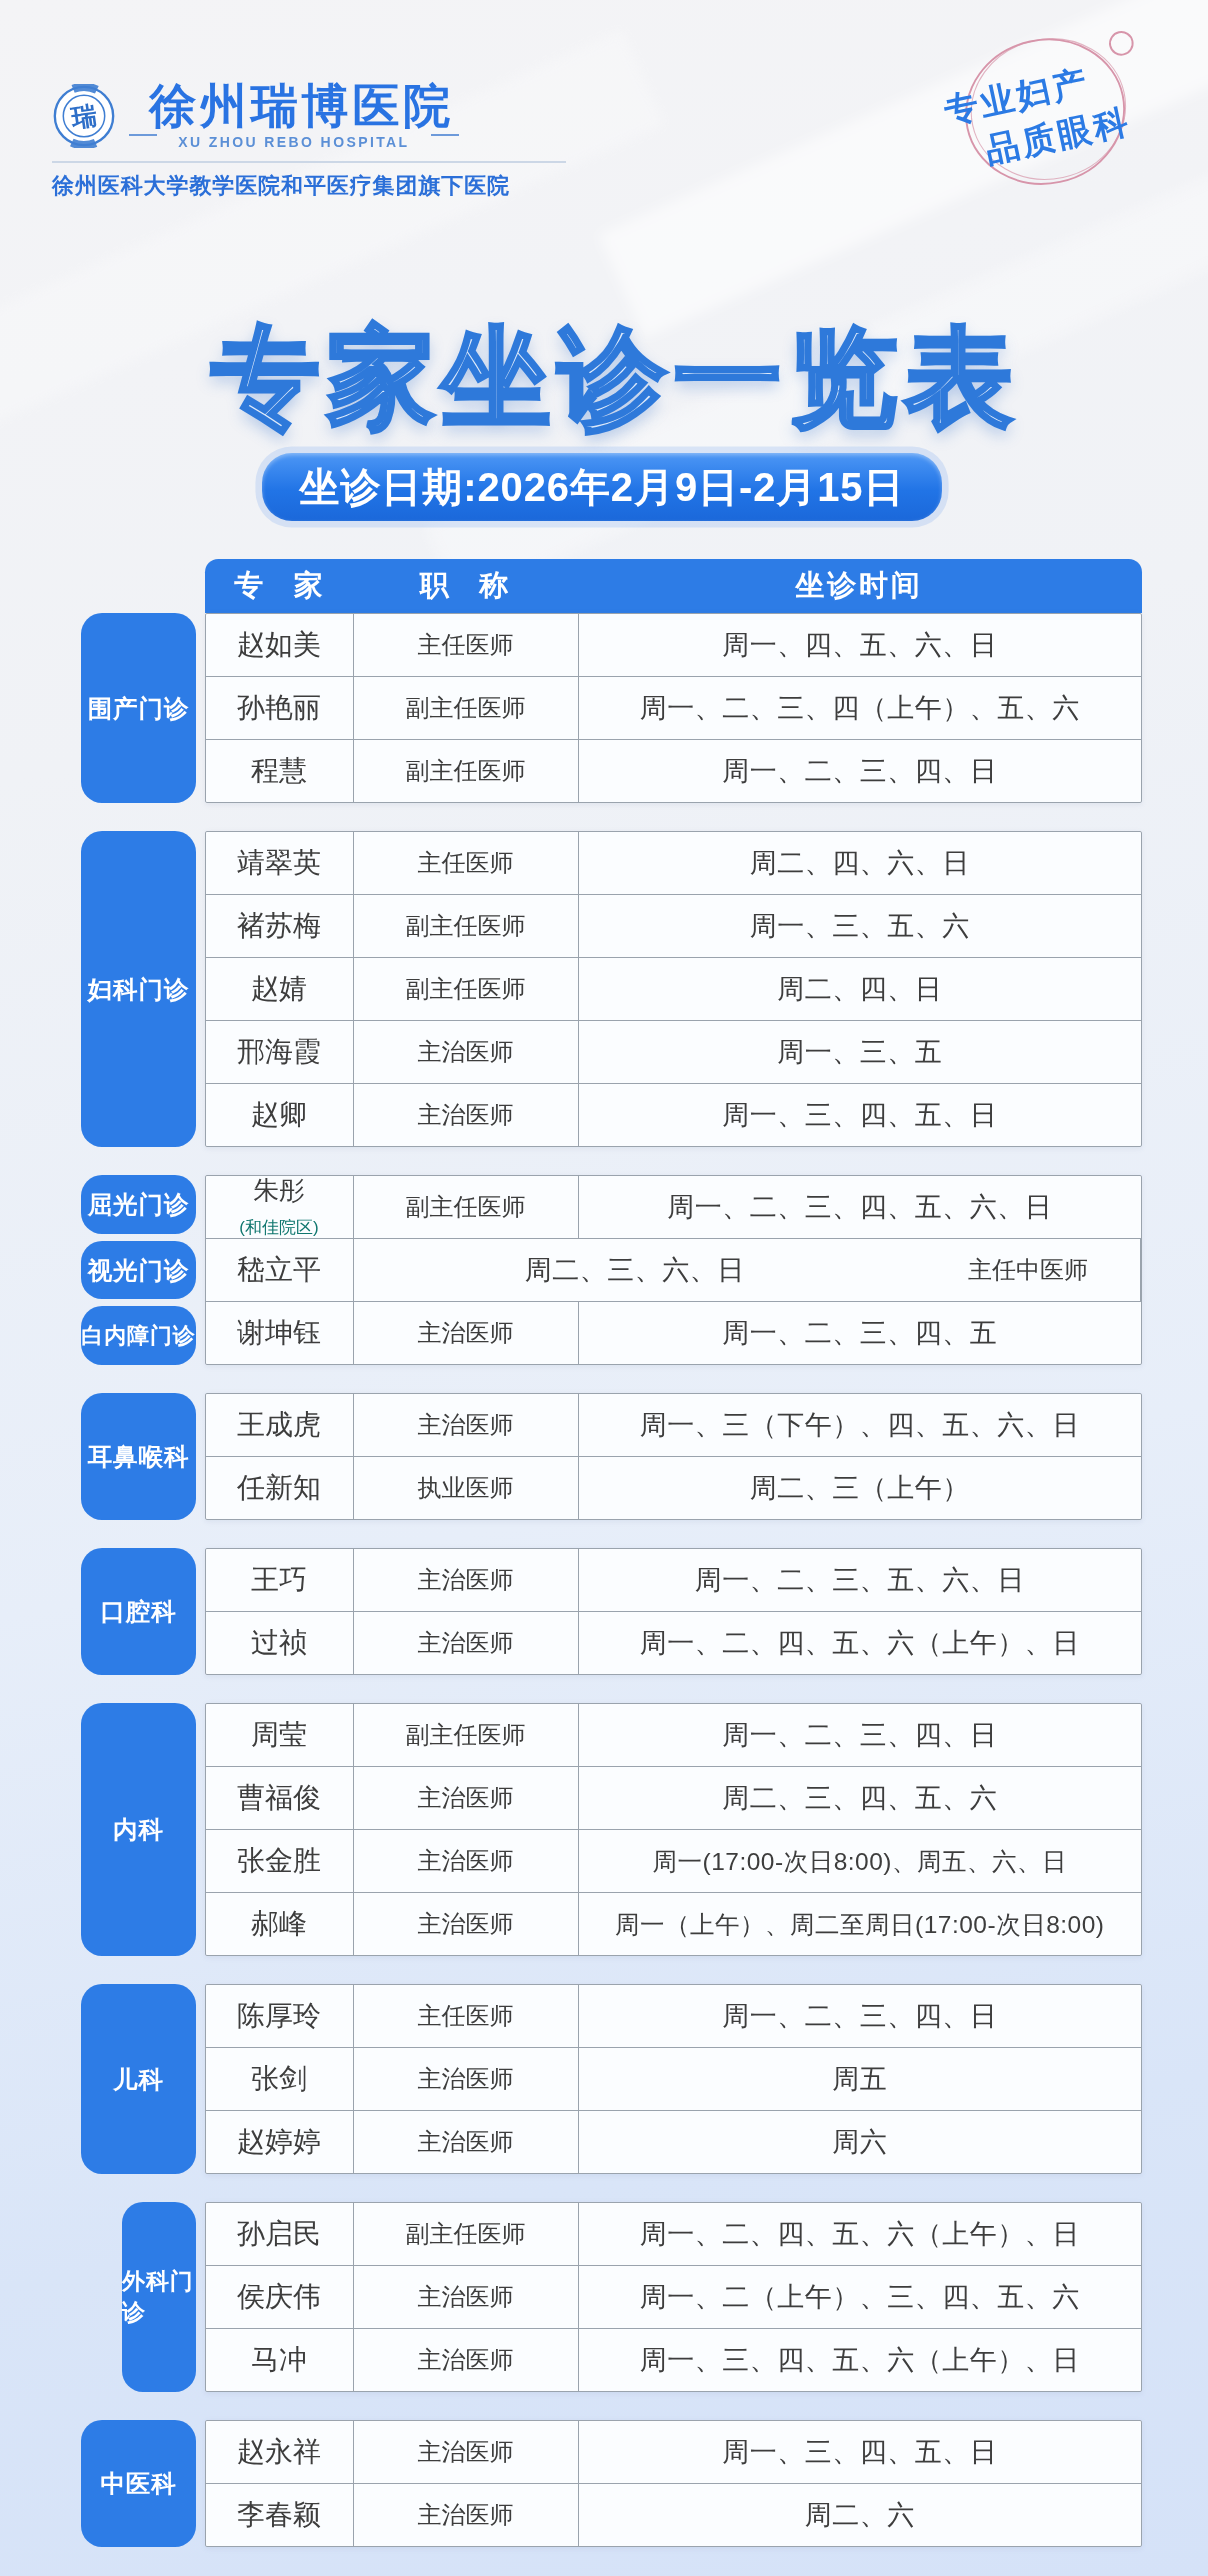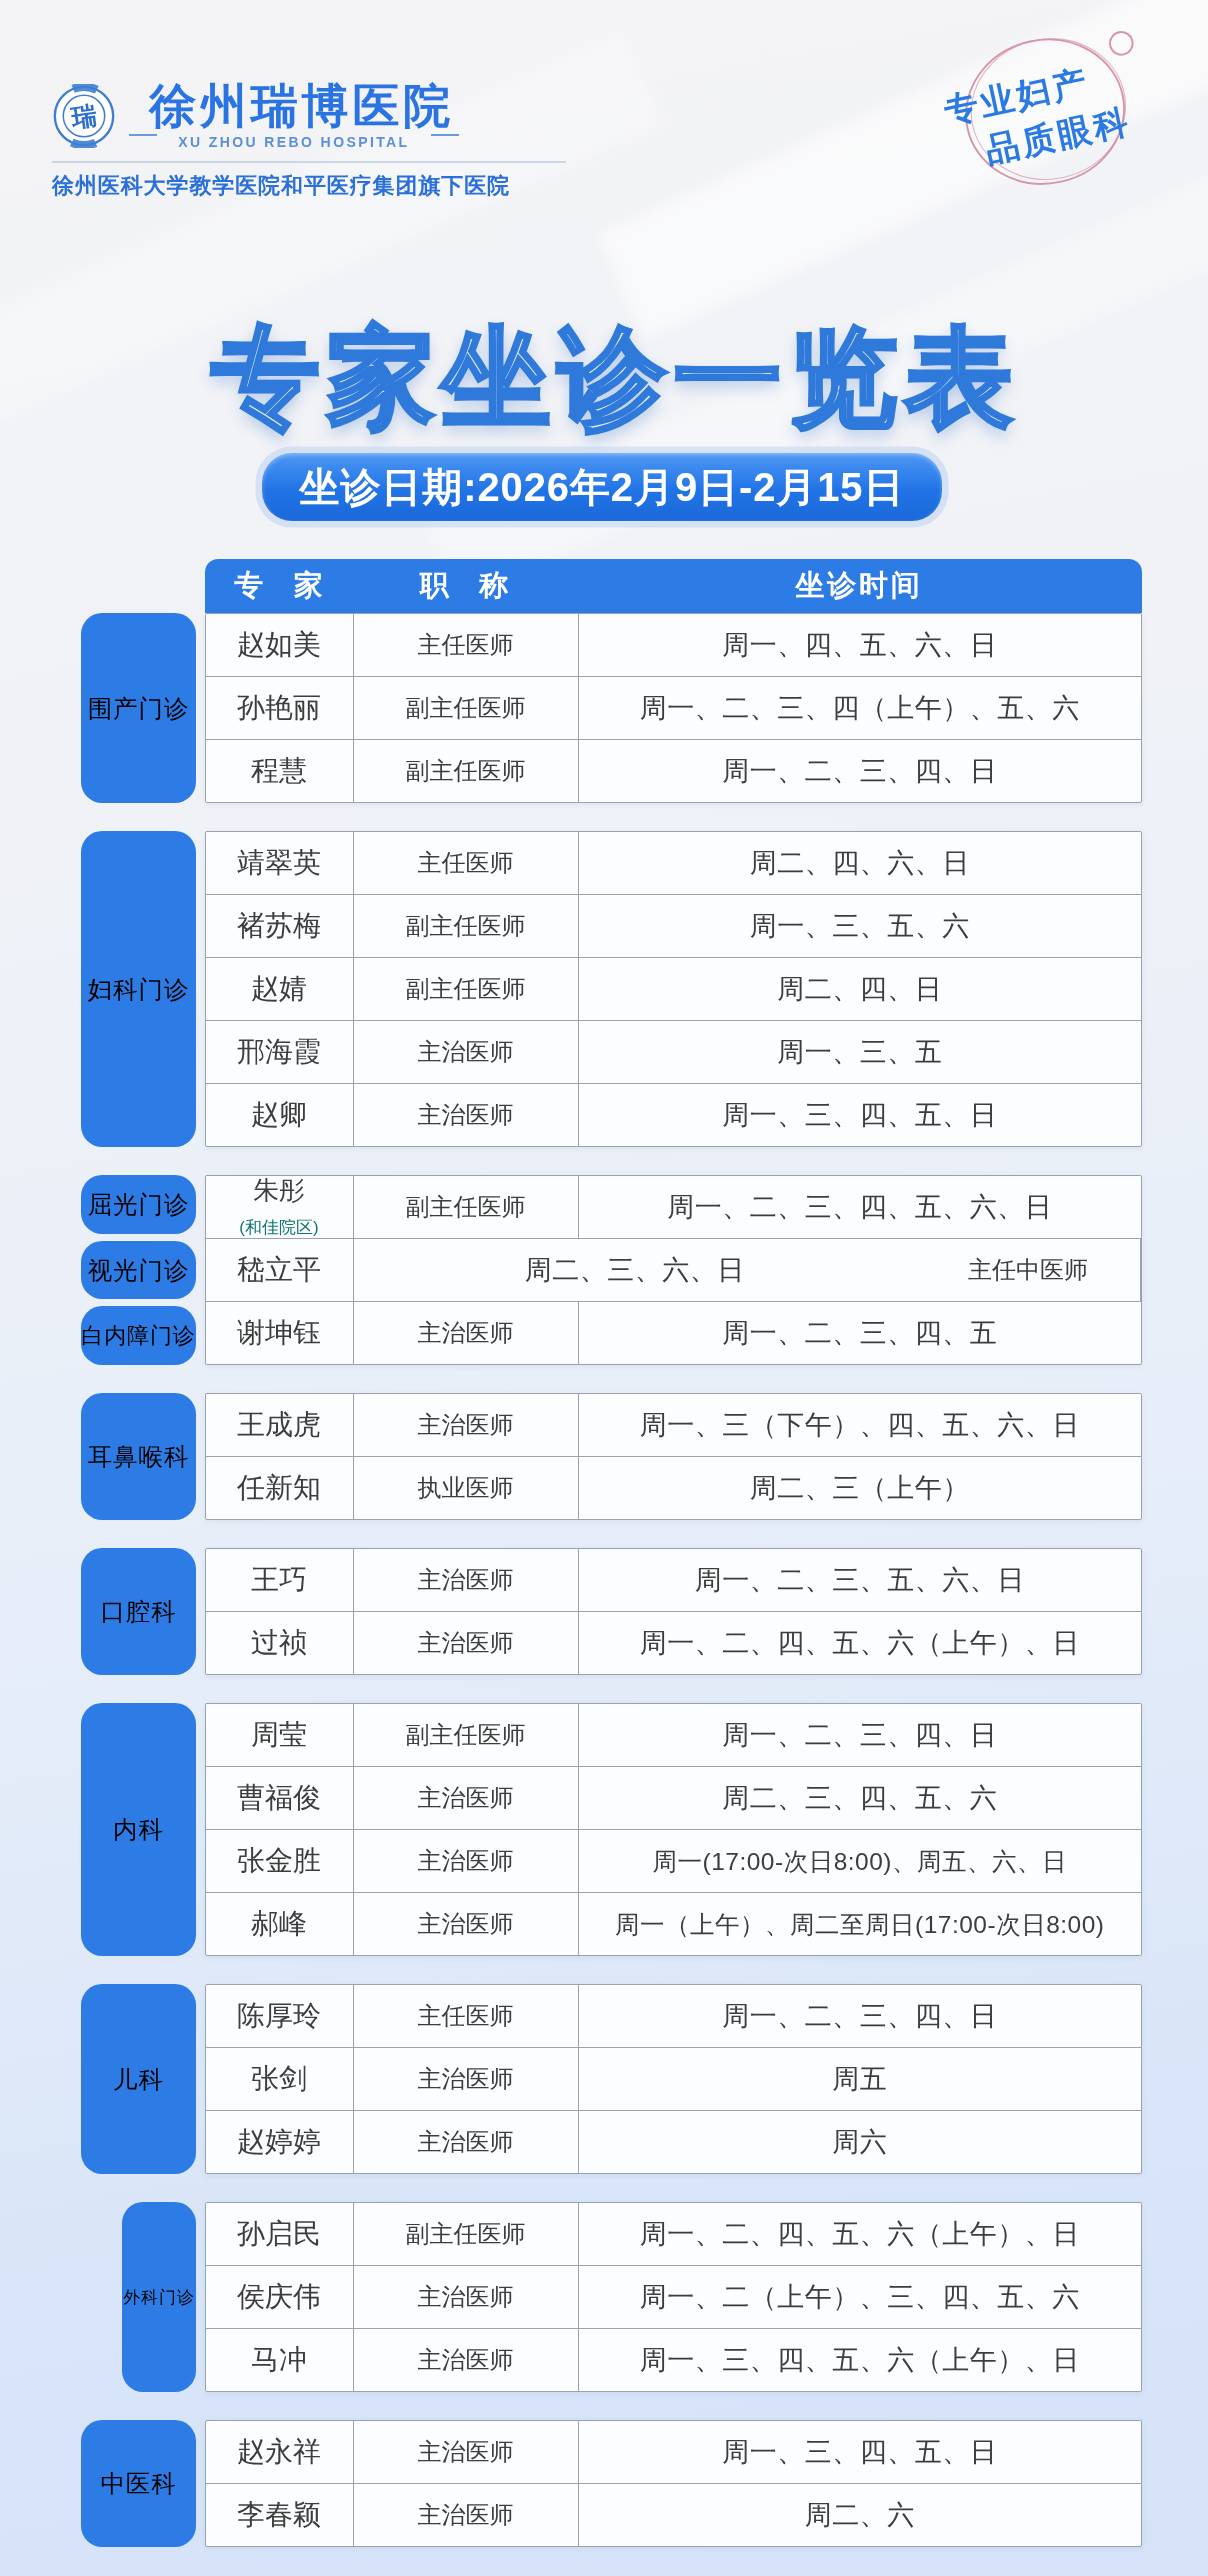--- a/index.html
+++ b/index.html
@@ -59,23 +59,23 @@
   }
   .th{display:flex;align-items:center;justify-content:center;}
   .th-name{width:147px;letter-spacing:11.3px;padding-left:11.3px;box-sizing:border-box;text-align:center;}
   .th-title{width:224px;letter-spacing:11.3px;padding-left:11.3px;box-sizing:border-box;}
   .th-sched{flex:1;letter-spacing:2.8px;}
 
   .group{display:flex;margin-top:28px;}
   .group.first{margin-top:0;}
   .depts{width:115px;margin-right:8.5px;display:flex;flex-direction:column;gap:6.6px;}
   .dept{
-    flex:1;background:#2d7ce6;border-radius:21px;color:#000000;
+    flex:1;background:#2d7ce6;border-radius:21px;color:#ffffff;
     display:flex;align-items:center;justify-content:center;
-    font-weight:400;letter-spacing:0.9px;
+    font-weight:700;letter-spacing:0.9px;
   }
   .card{flex:1;background:#fbfdff;border:0.9px solid #9aa3ad;border-radius:1.9px;box-shadow:0 1.9px 5.7px rgba(120,140,170,.12);}
   .row{display:flex;height:62px;border-top:0.9px solid #9aa3ad;}
   .row:first-child{border-top:0;}
   .cell{display:flex;align-items:center;justify-content:center;color:#3d3d3d;}
   .c-name{width:147px;border-right:0.9px solid #9aa3ad;font-size:28px;flex-direction:column;line-height:1.05;}
   .c-title{width:224px;border-right:0.9px solid #9aa3ad;font-size:24px;}
   .c-sched{flex:1;font-size:27px;letter-spacing:0.5px;}
   .name-note{font-size:17px;color:#0f766e;margin-top:16px;}
 </style>
@@ -332,21 +332,21 @@
               <div class="cell c-name">
                 <div>赵婷婷</div>
               </div>
               <div class="cell c-title">主治医师</div>
               <div class="cell c-sched">周六</div>
             </div>
           </div>
         </div>
         <div class="group">
           <div class="depts">
-            <div class="dept" style="flex-grow: 3; font-size: 17px; margin-left: 41px;">外科门诊</div>
+            <div class="dept" style="flex-grow: 3; font-size: 23px; margin-left: 41px;">外科门诊</div>
           </div>
           <div class="card">
             <div class="row">
               <div class="cell c-name">
                 <div>孙启民</div>
               </div>
               <div class="cell c-title">副主任医师</div>
               <div class="cell c-sched">周一、二、四、五、六（上午）、日</div>
             </div>
             <div class="row">

